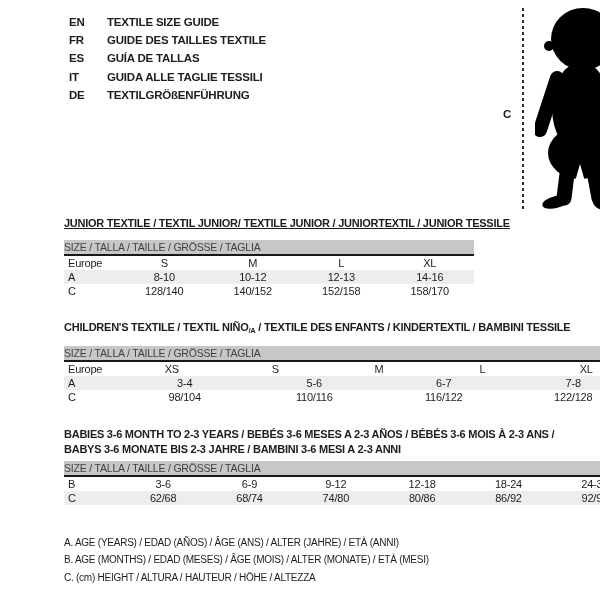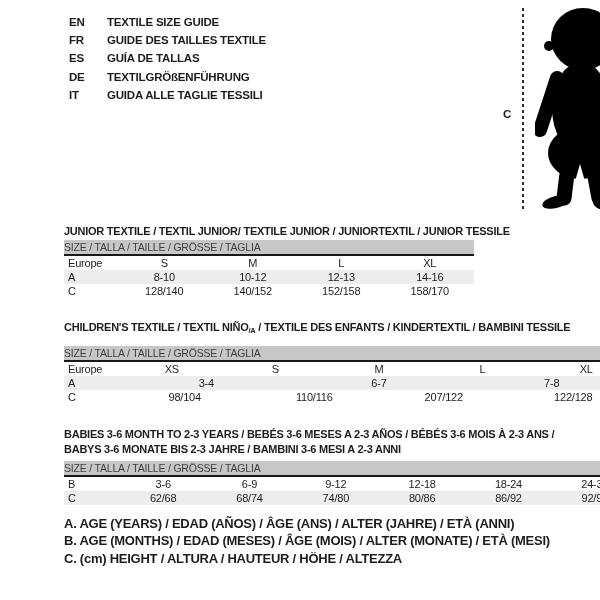--- a/index.html
+++ b/index.html
@@ -22,39 +22,39 @@
 
   
   .dotted-line{position:absolute;left:474px;top:8px;width:2px;height:204px;
     background:repeating-linear-gradient(to bottom,#2b2b2b 0 3px,transparent 3px 6px);}
   .figure-label{position:absolute;left:455px;top:108px;font-weight:bold;font-size:11.5px;}
   .silhouette{position:absolute;left:487px;top:6px;width:92px;height:206px;}
 
   
   .tbl-title{position:absolute;left:16px;font-weight:bold;font-size:11px;
     letter-spacing:-0.25px;line-height:14.6px;white-space:nowrap;}
-  #title1{top:224px;}
+  #title1{top:216px;text-decoration:underline;}
   #title2{top:320px;}
   #title3{top:427px;}
   .sub{font-size:7.5px;vertical-align:-2px;}
 
   
   .size-table{position:absolute;left:16px;font-size:11px;letter-spacing:-0.2px;}
   #table1{top:240px;width:410px;}
   #table2{top:346px;width:574px;}
   #table3{top:461px;width:574px;}
   .tbl-header{height:14px;line-height:14px;background:var(--bar);color:var(--bar-text);
     padding-left:0;border-bottom:2px solid #181818;font-size:10.5px;}
   .tbl-row{display:flex;height:14px;line-height:14.5px;}
   .tbl-row.shaded{background:var(--shade);}
   .cell-label{width:52px;padding-left:4px;}
   .cell-value{flex:1;text-align:center;}
 
   
-  .notes{position:absolute;left:16px;top:515px;font-weight:bold;font-size:13px;
+  .notes{position:absolute;left:16px;top:534px;font-weight:normal;font-size:10px;
     letter-spacing:-0.25px;line-height:17.4px;}
 </style>
 </head>
 <body>
 
 <div class="canvas">
 
   <div class="lang-list" id="lang-list">
       <div class="lang-row">
         <span class="lang-code">EN</span>
@@ -62,26 +62,26 @@
       </div>
       <div class="lang-row">
         <span class="lang-code">FR</span>
         <span class="lang-title">GUIDE DES TAILLES TEXTILE</span>
       </div>
       <div class="lang-row">
         <span class="lang-code">ES</span>
         <span class="lang-title">GUÍA DE TALLAS</span>
       </div>
       <div class="lang-row">
+        <span class="lang-code">IT</span>
+        <span class="lang-title">GUIDA ALLE TAGLIE TESSILI</span>
+      </div>
+      <div class="lang-row">
         <span class="lang-code">DE</span>
         <span class="lang-title">TEXTILGRÖßENFÜHRUNG</span>
-      </div>
-      <div class="lang-row">
-        <span class="lang-code">IT</span>
-        <span class="lang-title">GUIDA ALLE TAGLIE TESSILI</span>
       </div>
     </div>
 
   <div class="dotted-line"></div>
   <div class="figure-label">C</div>
   <svg class="silhouette" viewBox="0 0 92 206" aria-hidden="true">
     <g fill="#000000" stroke="none">
       <circle cx="14" cy="40" r="5"></circle>
       <circle cx="82" cy="40" r="5"></circle>
       <ellipse cx="48" cy="33" rx="32" ry="31"></ellipse>
@@ -139,28 +139,29 @@
         <div class="cell-label">Europe</div>
         <div class="cell-value">XS</div>
         <div class="cell-value">S</div>
         <div class="cell-value">M</div>
         <div class="cell-value">L</div>
         <div class="cell-value">XL</div>
       </div>
       <div class="tbl-row shaded">
         <div class="cell-label">A</div>
         <div class="cell-value">3-4</div>
+        <div class="cell-value">5-6</div>
         <div class="cell-value">6-7</div>
         <div class="cell-value">7-8</div>
       </div>
       <div class="tbl-row">
         <div class="cell-label">C</div>
         <div class="cell-value">98/104</div>
         <div class="cell-value">110/116</div>
-        <div class="cell-value">207/122</div>
+        <div class="cell-value">116/122</div>
         <div class="cell-value">122/128</div>
       </div>
     </div>
   <div class="size-table" id="table3">
       <div class="tbl-header">SIZE / TALLA / TAILLE / GRÖSSE / TAGLIA</div>
       <div class="tbl-row">
         <div class="cell-label">B</div>
         <div class="cell-value">3-6</div>
         <div class="cell-value">6-9</div>
         <div class="cell-value">9-12</div>

